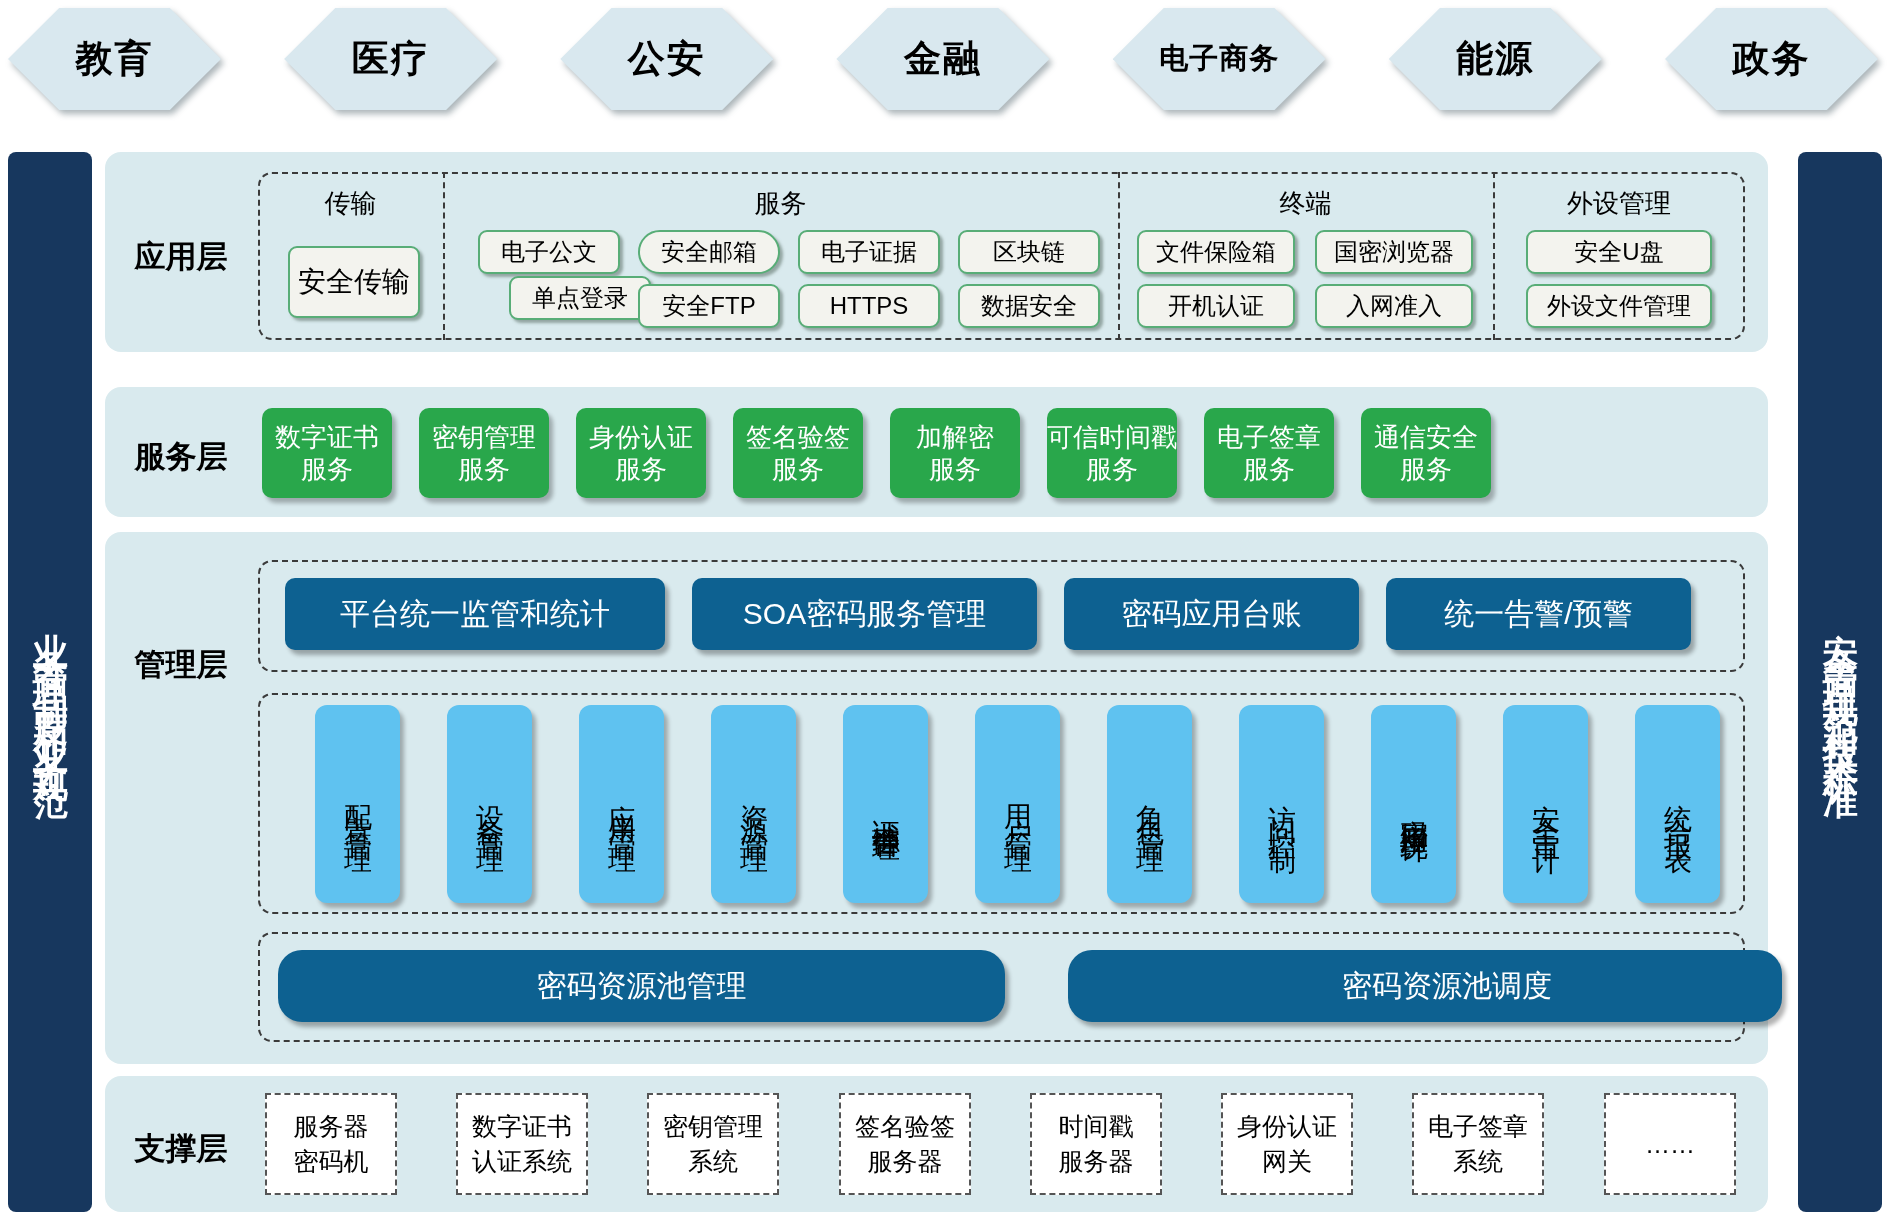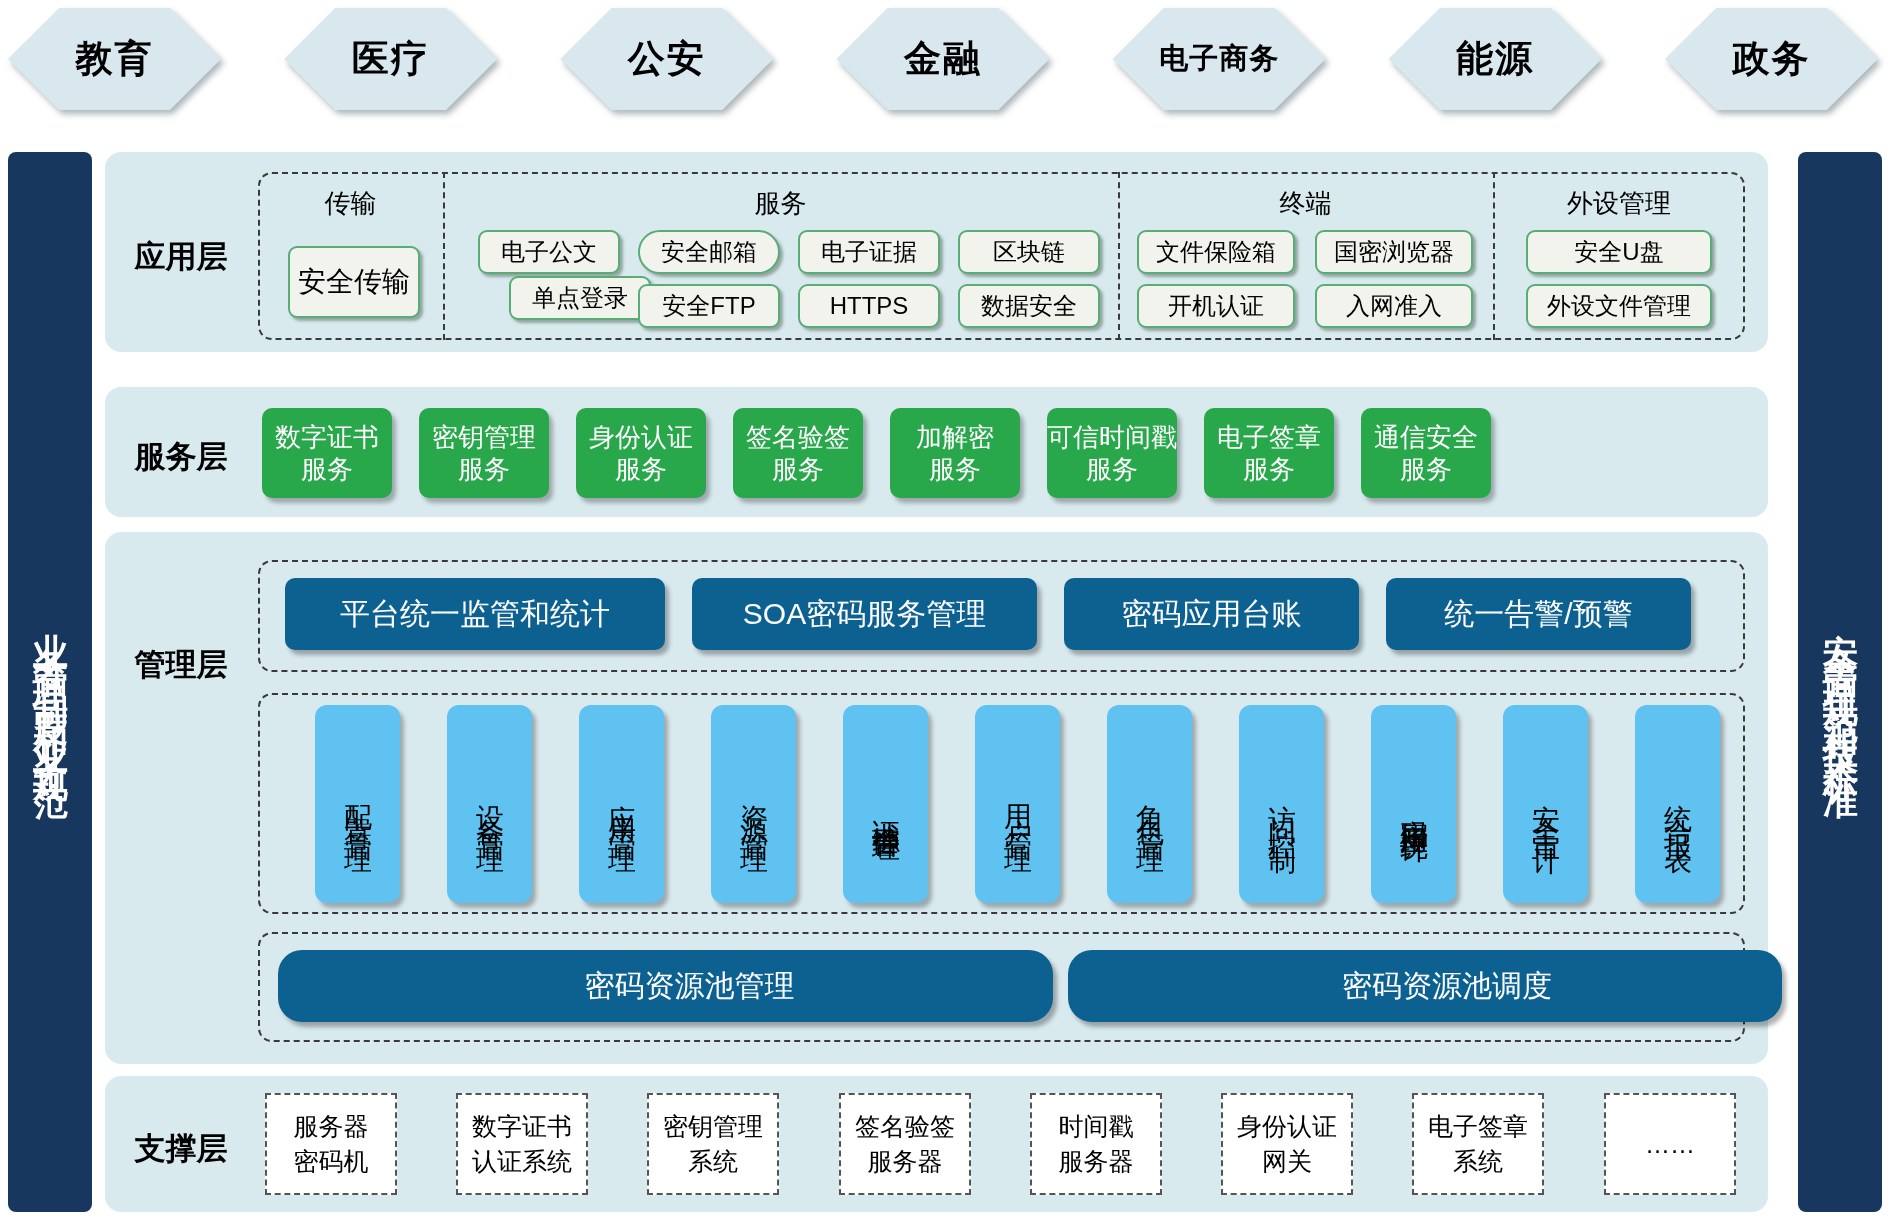--- a/index.html
+++ b/index.html
@@ -179,21 +179,21 @@
   <div class="vmod" style="left:711px;">资源管理</div>
   <div class="vmod v6" style="left:843px;">证书综合管理</div>
   <div class="vmod" style="left:975px;">用户管理</div>
   <div class="vmod" style="left:1107px;">角色管理</div>
   <div class="vmod" style="left:1239px;">访问控制</div>
   <div class="vmod v6" style="left:1371px;">密码应用统计</div>
   <div class="vmod" style="left:1503px;">安全审计</div>
   <div class="vmod" style="left:1635px;">统合报表</div>
 
   <div class="dashed" style="left:258px;top:932px;width:1487px;height:110px;"></div>
-  <div class="widebox" style="left:278px;width:727px;padding-left:48px;">密码资源池管理</div>
+  <div class="widebox" style="left:278px;width:727px;">密码资源池管理</div>
   <div class="widebox" style="left:1068px;width:670px;padding-left:44px;">密码资源池调度</div>
 
   <div class="supbox" style="left:265px;">服务器
 密码机</div>
   <div class="supbox" style="left:456px;">数字证书
 认证系统</div>
   <div class="supbox" style="left:647px;">密钥管理
 系统</div>
   <div class="supbox" style="left:839px;">签名验签
 服务器</div>

